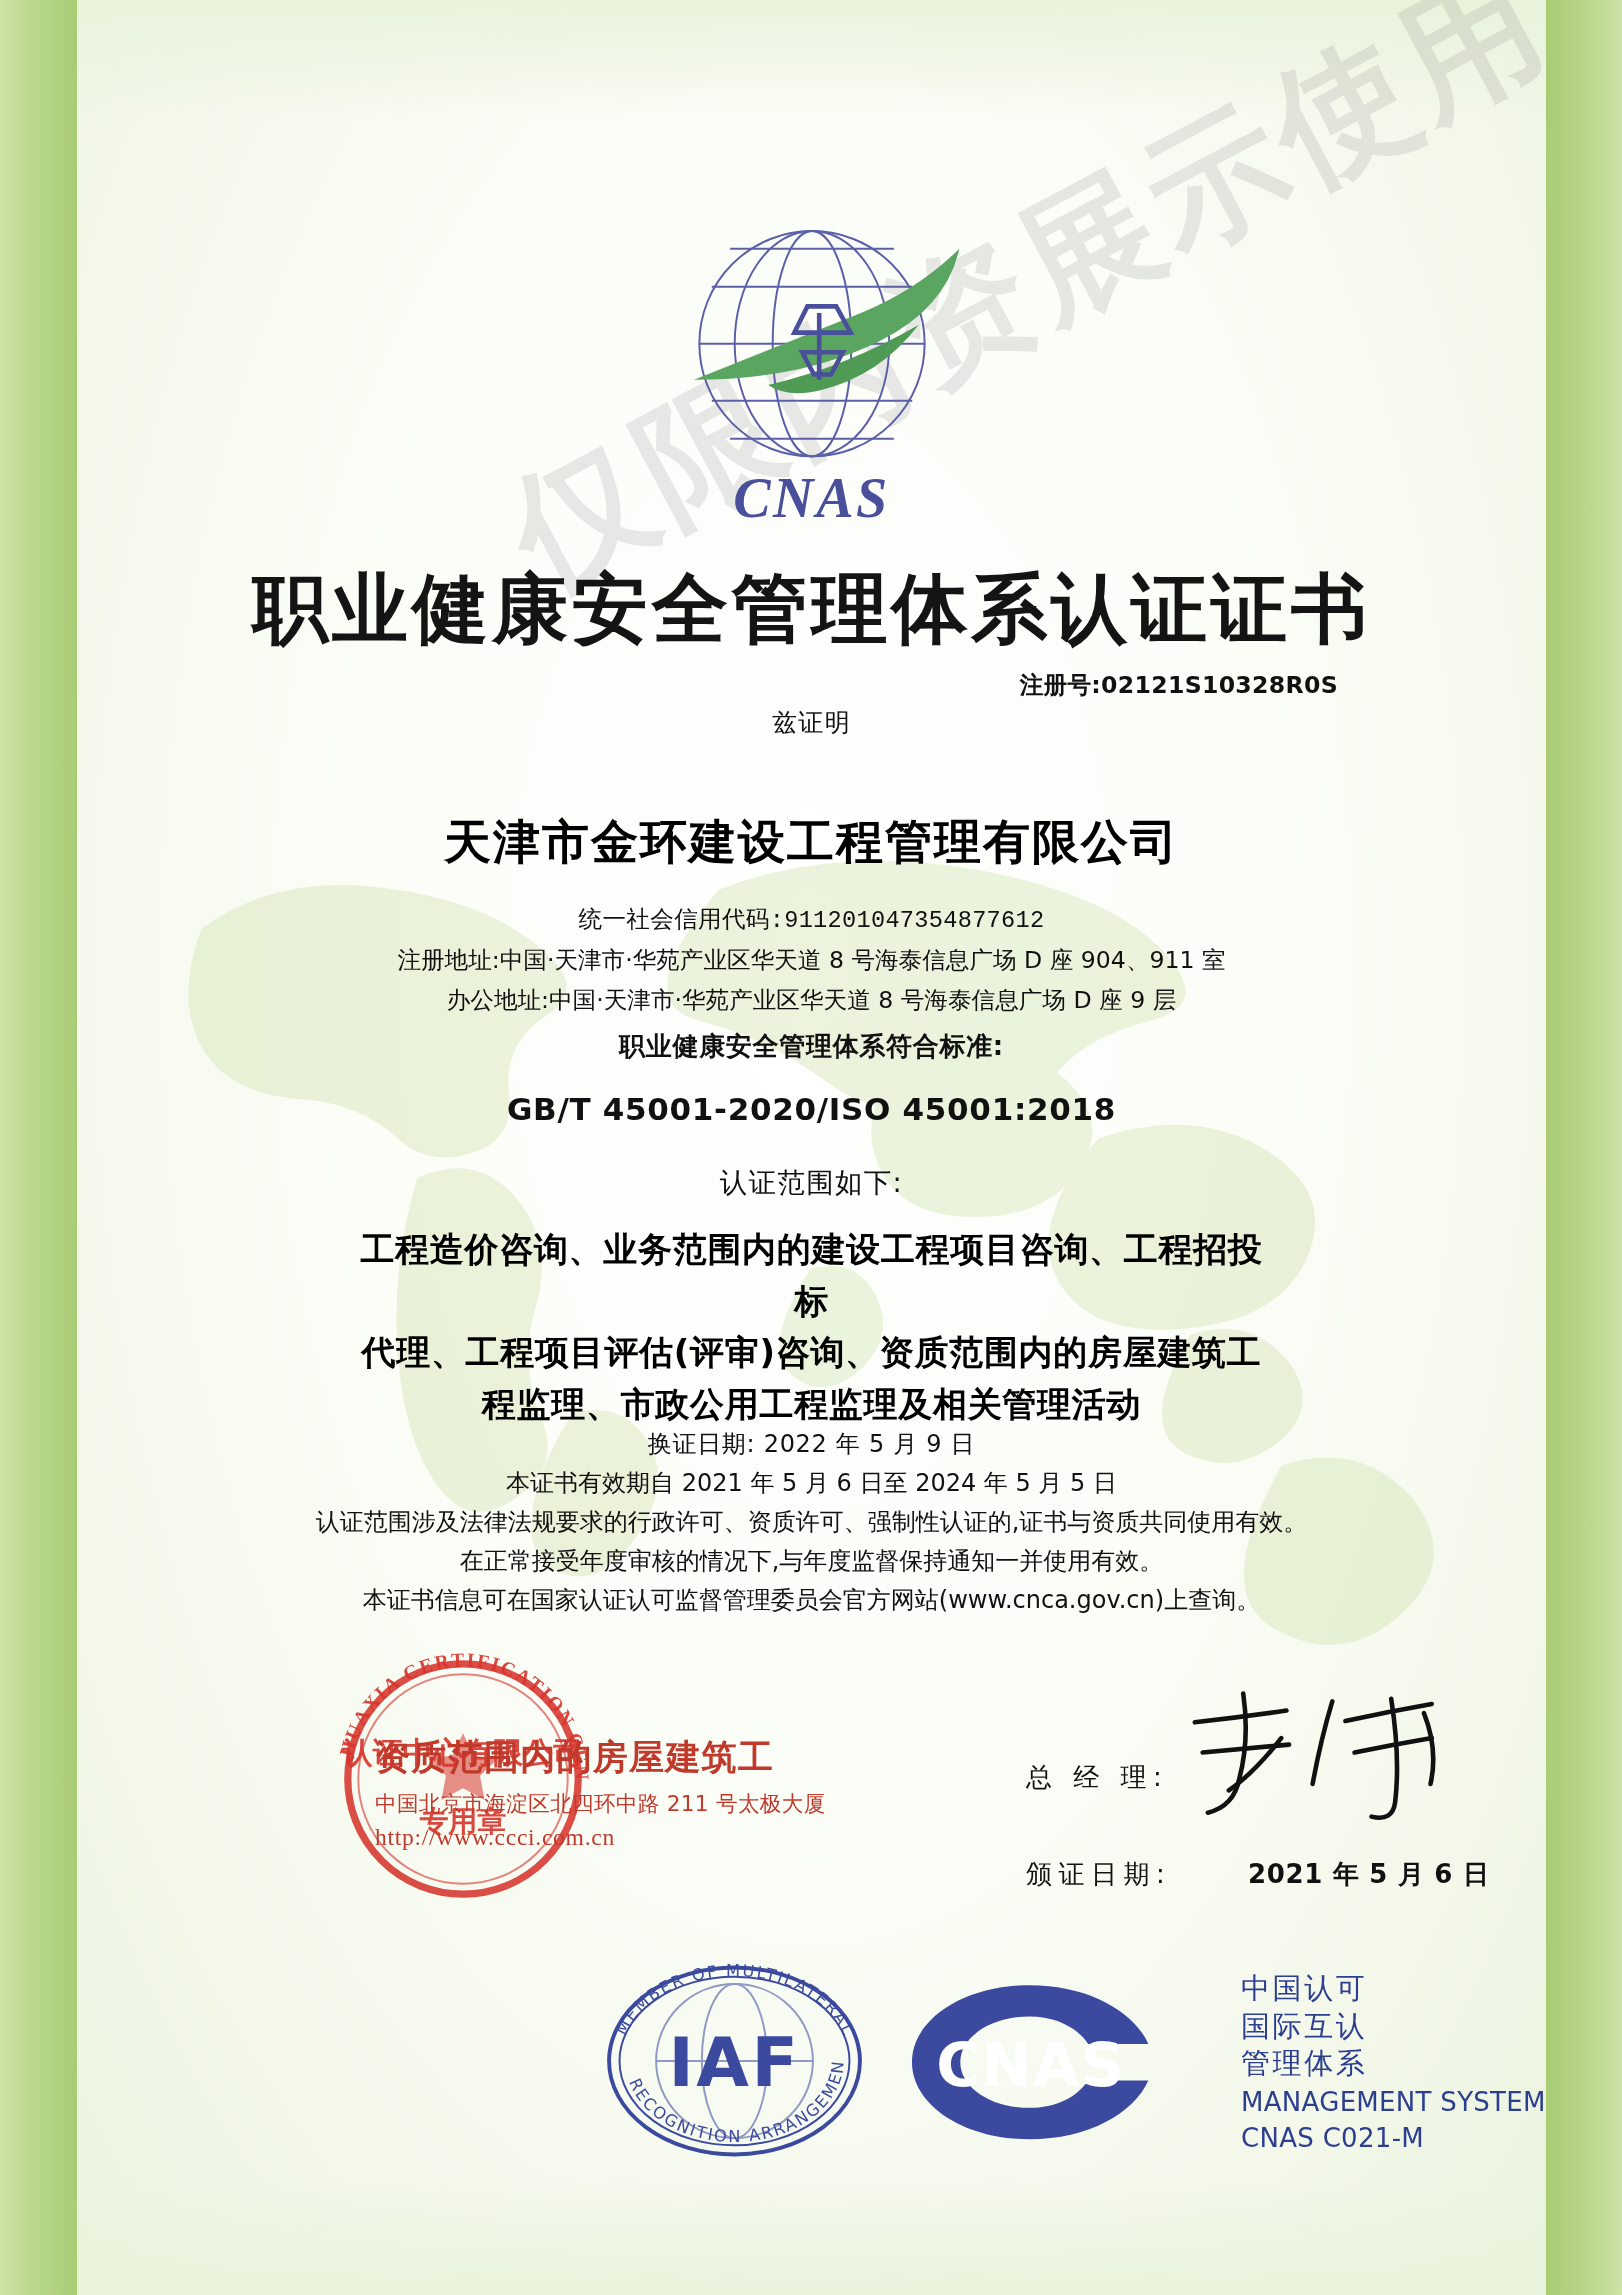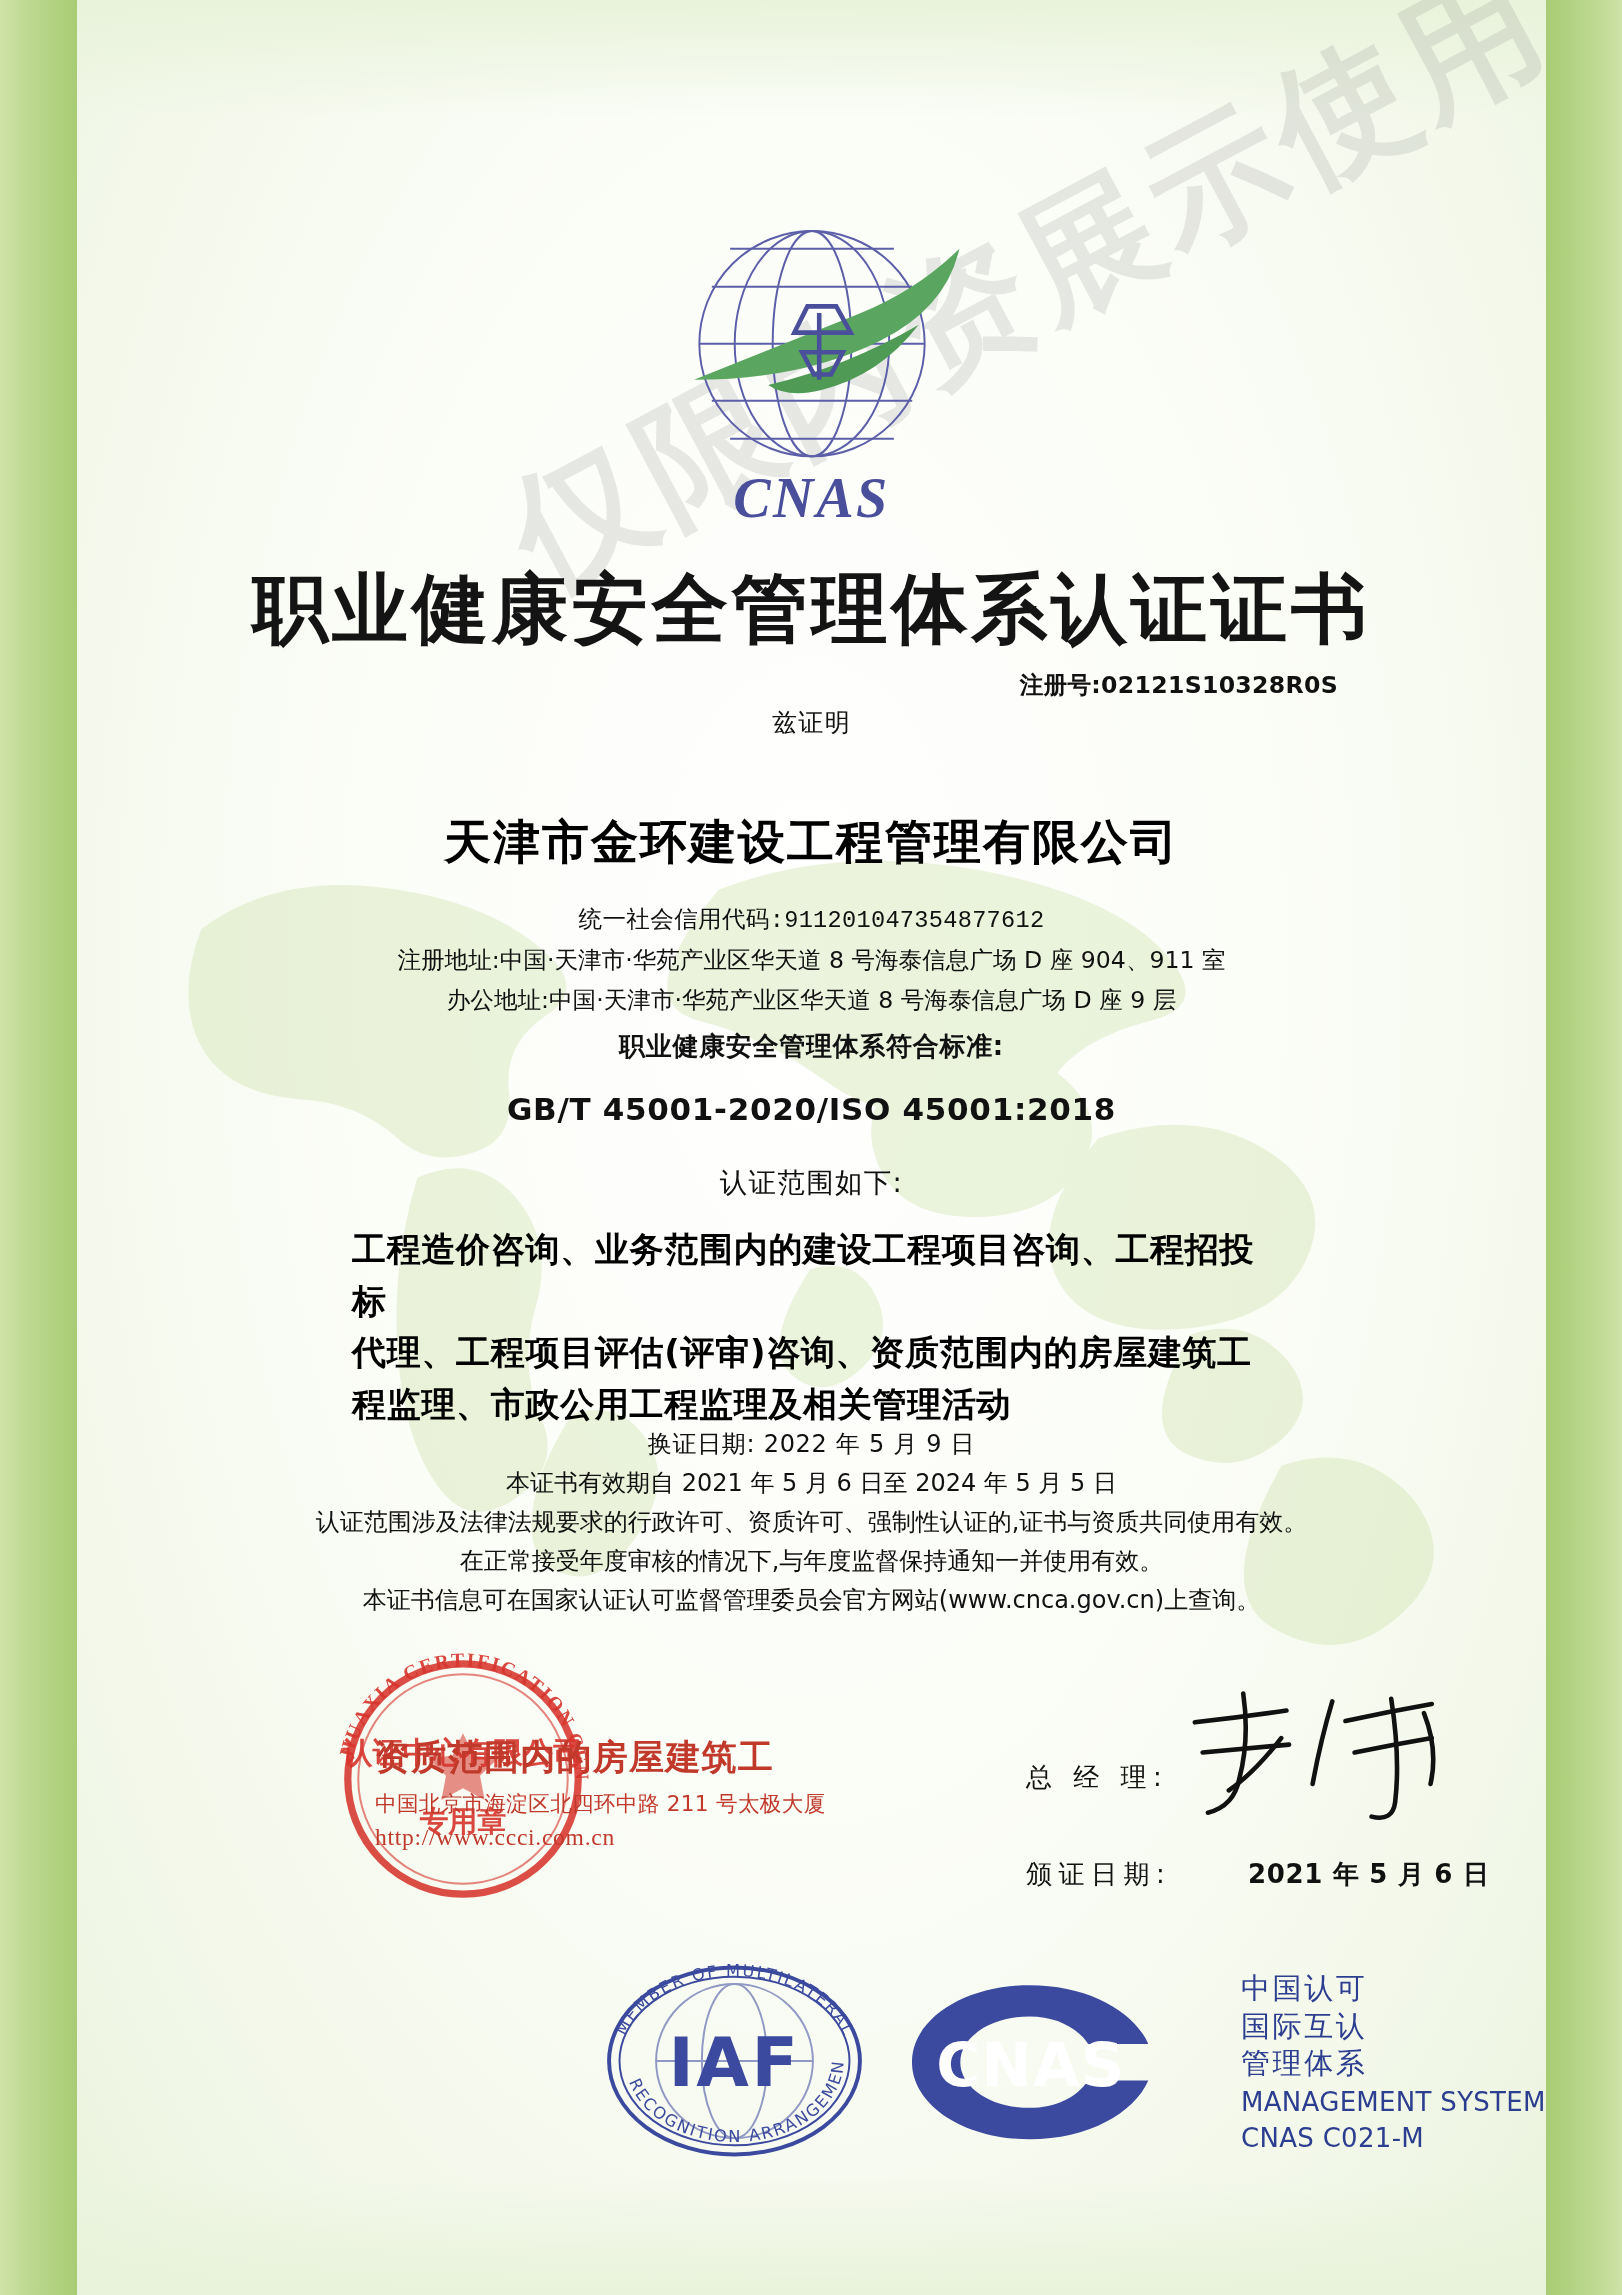--- a/index.html
+++ b/index.html
@@ -181,21 +181,21 @@
     right: 275px;
     top: 1224px;
     font-family: "DejaVu Sans", sans-serif;
     font-weight: 700;
     font-size: 34px;
     line-height: 1.52;
     color: #000;
     text-align: justify;
     letter-spacing: 0.7px;
   }
-  .scope-body div { text-align: left; }
+  .scope-body div { text-align: center; }
 
   .dates-block {
     position: absolute;
     left: 0; right: 0;
     top: 1425px;
     text-align: center;
     font-family: "DejaVu Sans", sans-serif;
     font-size: 24px;
     line-height: 1.62;
     color: #111;

